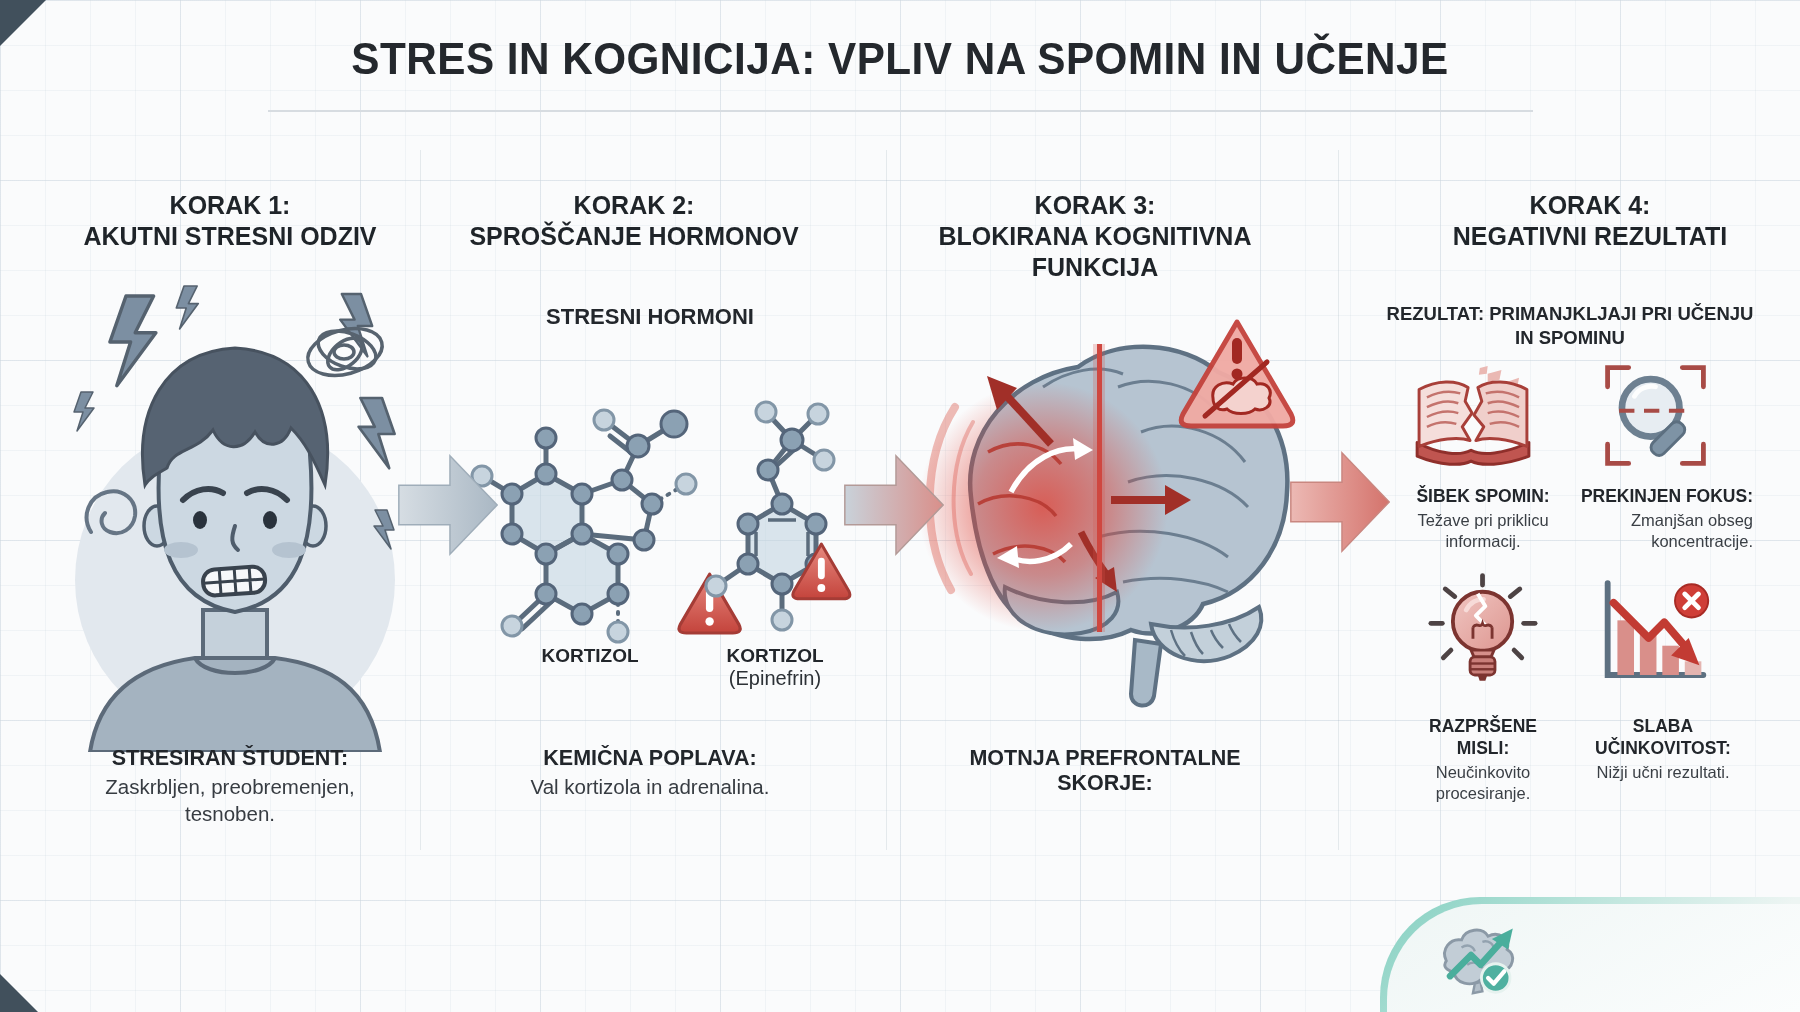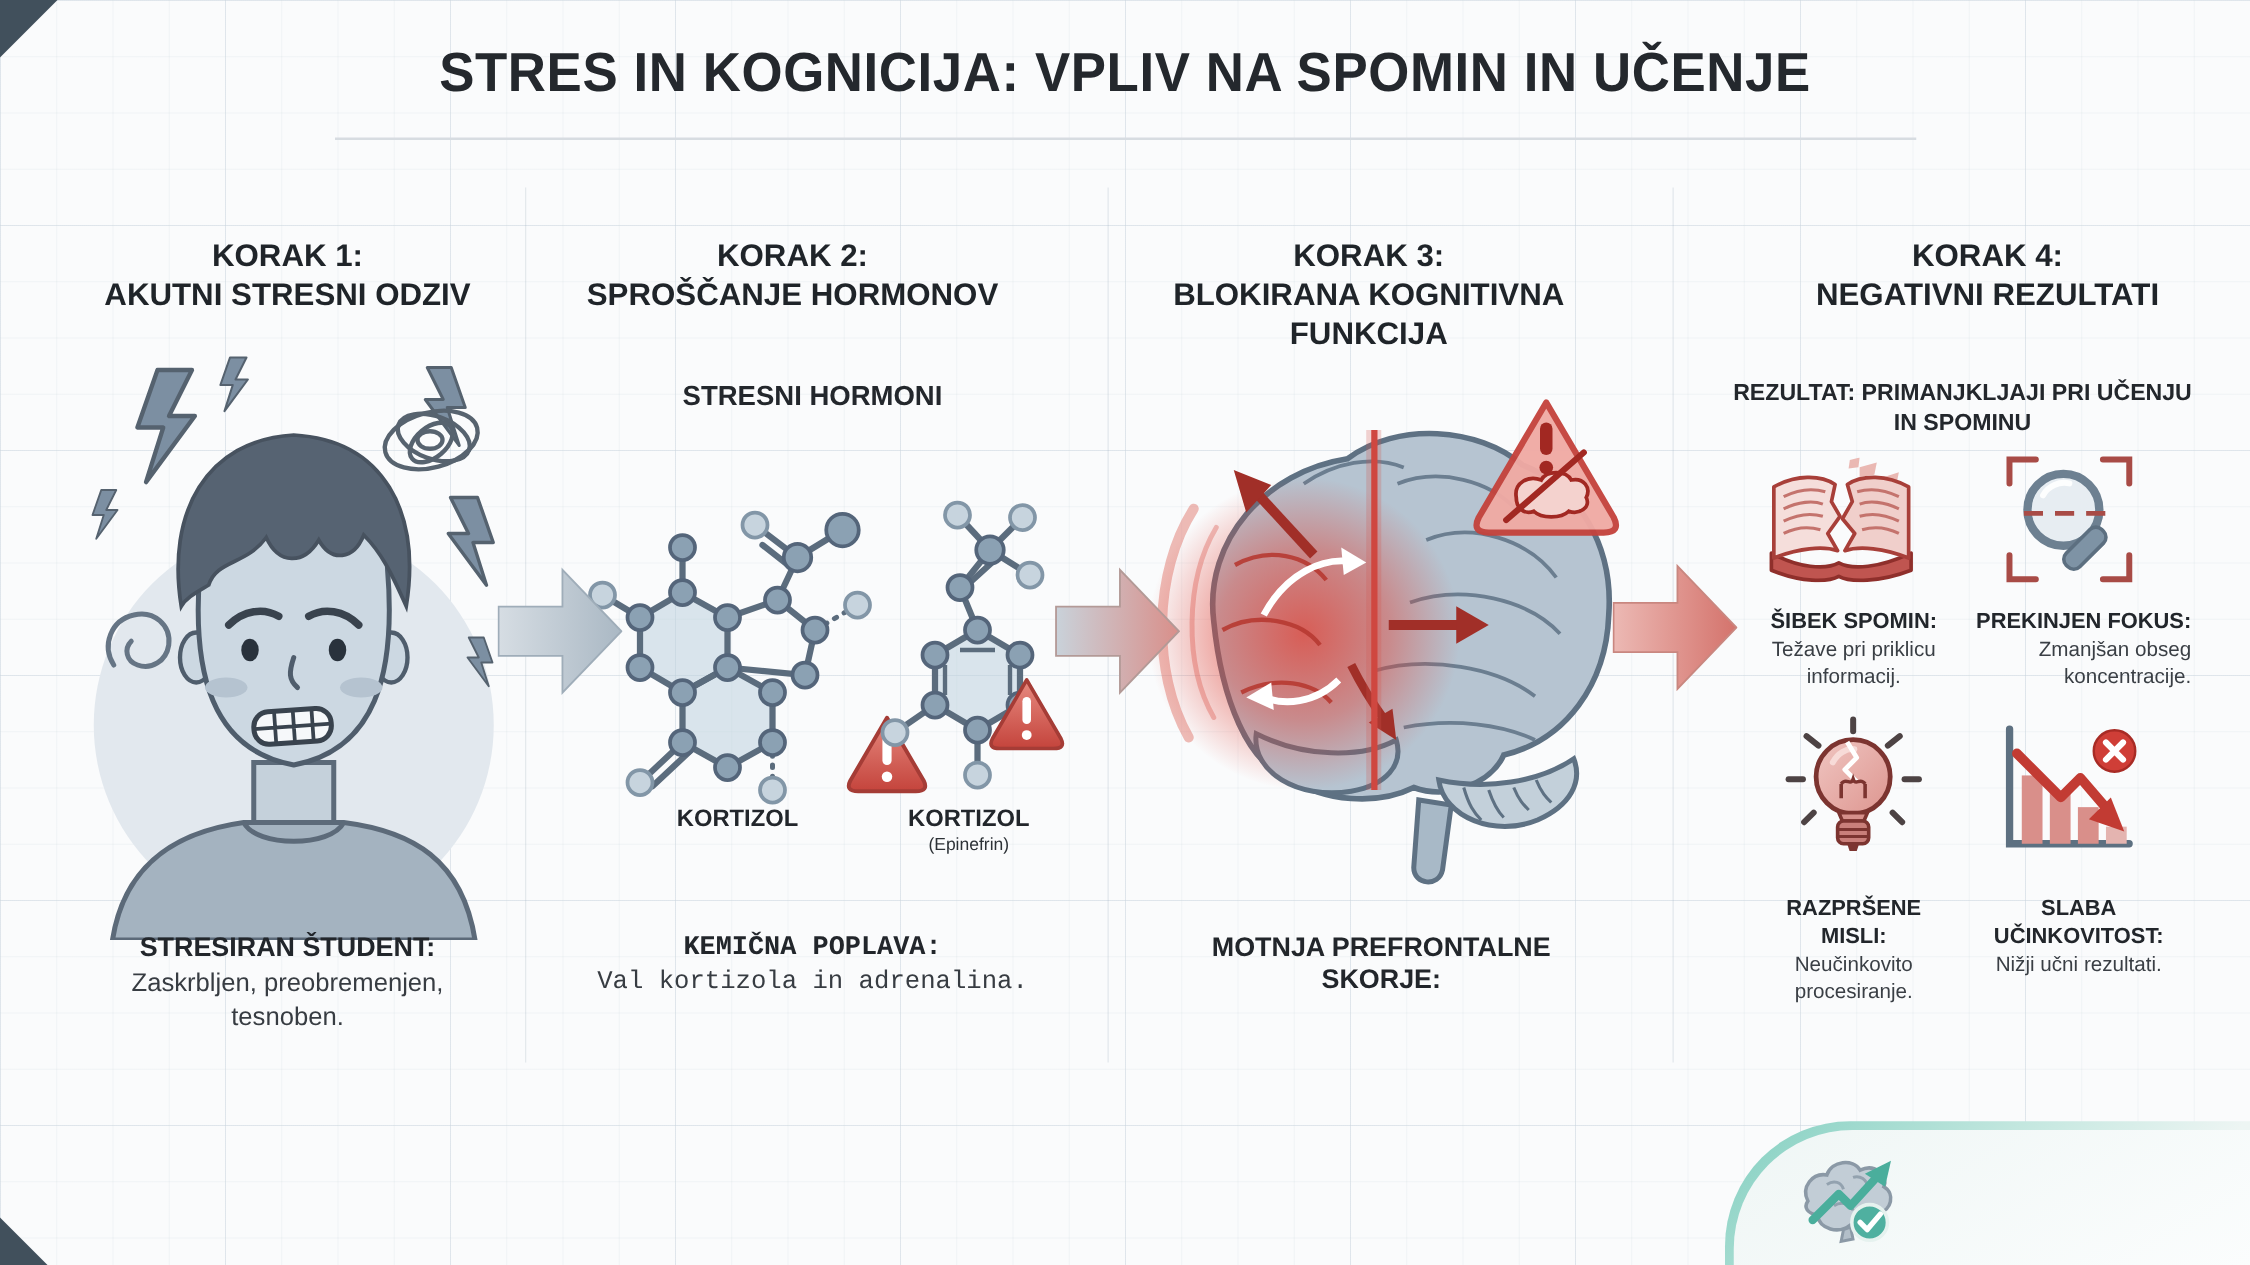--- a/index.html
+++ b/index.html
@@ -23,27 +23,27 @@
   .vline{top:150px;height:700px;width:1px;background:rgba(150,168,182,0.22);}
 
   .step-header{top:190px;text-align:center;font-size:25px;font-weight:700;line-height:1.24;color:#1f2429;}
   .h1{left:40px;width:380px;} .h2{left:429px;width:410px;}
   .h3{left:930px;width:330px;} .h4{left:1390px;width:400px;}
 
   .sub2{top:304px;left:445px;width:410px;text-align:center;font-size:22px;font-weight:700;color:#23272c;}
   .sub4{top:302px;left:1378px;width:384px;text-align:center;font-size:18.5px;font-weight:700;line-height:1.32;color:#23272c;}
 
   .caption{top:746px;text-align:center;}
-  .cap1{left:75px;width:310px;} .cap2{left:460px;width:380px;font-family:Liberation Mono, monospace;} .cap3{left:920px;width:370px;}
+  .cap1{left:75px;width:310px;} .cap2{left:460px;width:380px;} .cap3{left:920px;width:370px;}
   .caption-title{font-size:21.5px;font-weight:700;color:#22262b;}
   .caption-body{font-size:20.5px;color:#373c42;line-height:1.3;margin-top:3px;}
 
   .mol-label{top:645px;text-align:center;font-size:19px;font-weight:700;color:#22262b;}
   .ml1{left:495px;width:190px;} .ml2{left:680px;width:190px;}
-  .mol-sublabel{font-size:14px;font-weight:400;color:#2c3136;}
+  .mol-sublabel{font-size:20px;font-weight:400;color:#2c3136;}
 
   .outcome{text-align:center;}
   .o1{left:1393px;top:486px;width:180px;} .o2{left:1573px;top:486px;width:180px;text-align:right;}
   .o3{left:1408px;top:716px;width:150px;} .o4{left:1588px;top:716px;width:150px;}
   .outcome-title{font-size:17.5px;font-weight:700;line-height:1.25;color:#22262b;}
   .outcome-body{font-size:16.5px;color:#3a3f45;line-height:1.28;margin-top:2px;}
 
   .ic-book{left:1408px;top:366px;} .ic-mag{left:1598px;top:358px;}
   .ic-bulb{left:1428px;top:572px;} .ic-chart{left:1594px;top:575px;}
 

